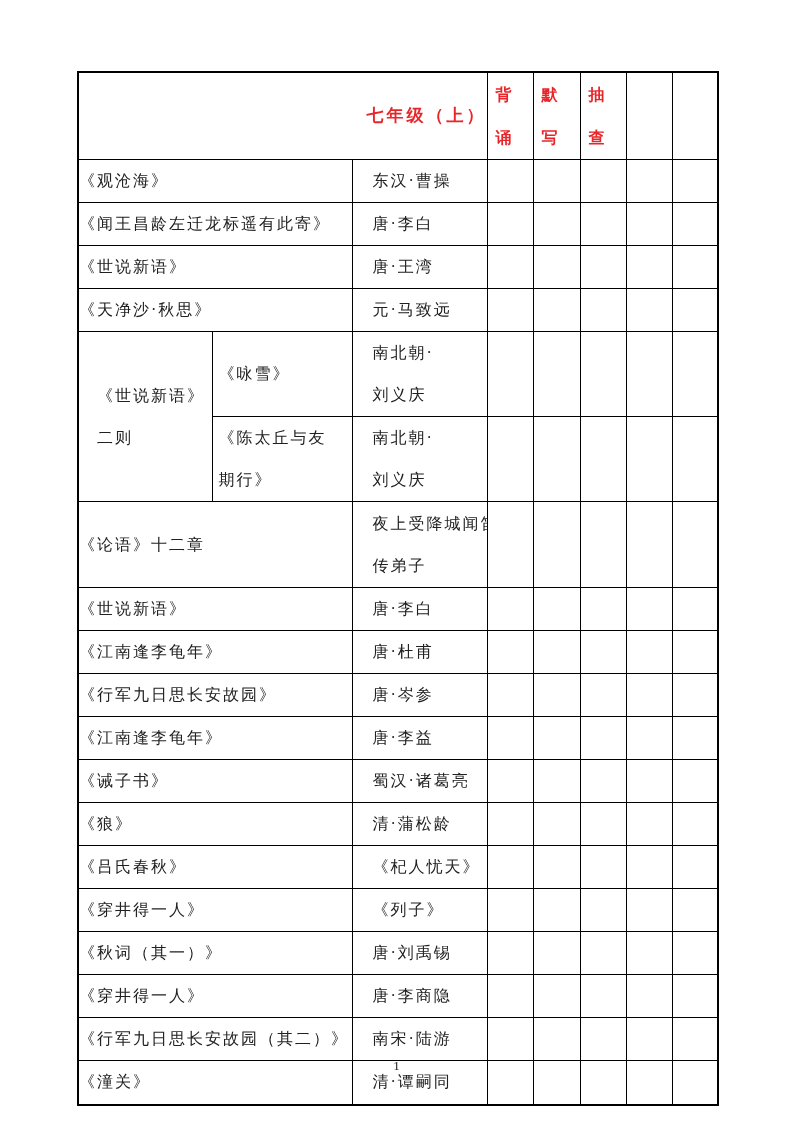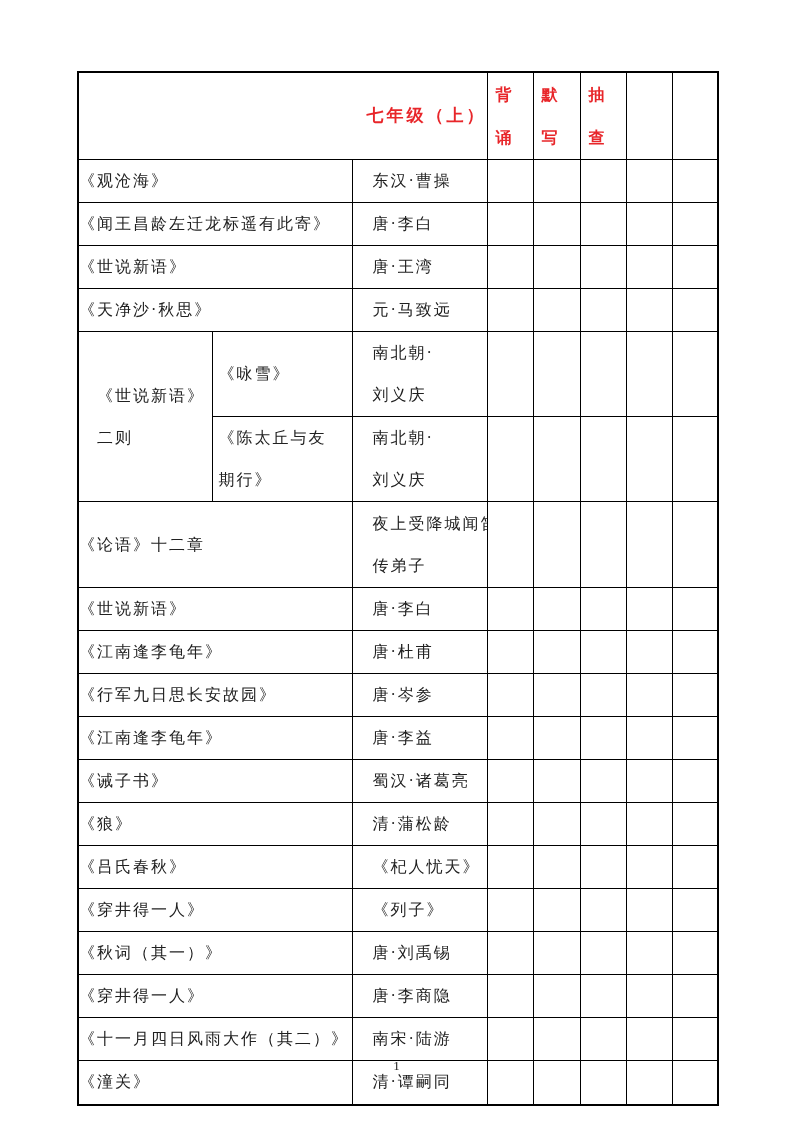--- a/index.html
+++ b/index.html
@@ -264,21 +264,21 @@
       <td colspan="2" class="cell-title">《穿井得一人》</td>
       <td class="cell-author">唐·李商隐</td>
       <td></td>
           <td></td>
           <td></td>
           <td></td>
           <td></td>
     </tr>
 
     <tr class="r-normal">
-      <td colspan="2" class="cell-title">《十一月四日风雨大作（其二）》</td>
+      <td colspan="2" class="cell-title">《行军九日思长安故园（其二）》</td>
       <td class="cell-author">南宋·陆游</td>
       <td></td>
           <td></td>
           <td></td>
           <td></td>
           <td></td>
     </tr>
 
     <tr class="r-sub">
       <td colspan="2" class="cell-title">《潼关》</td>

